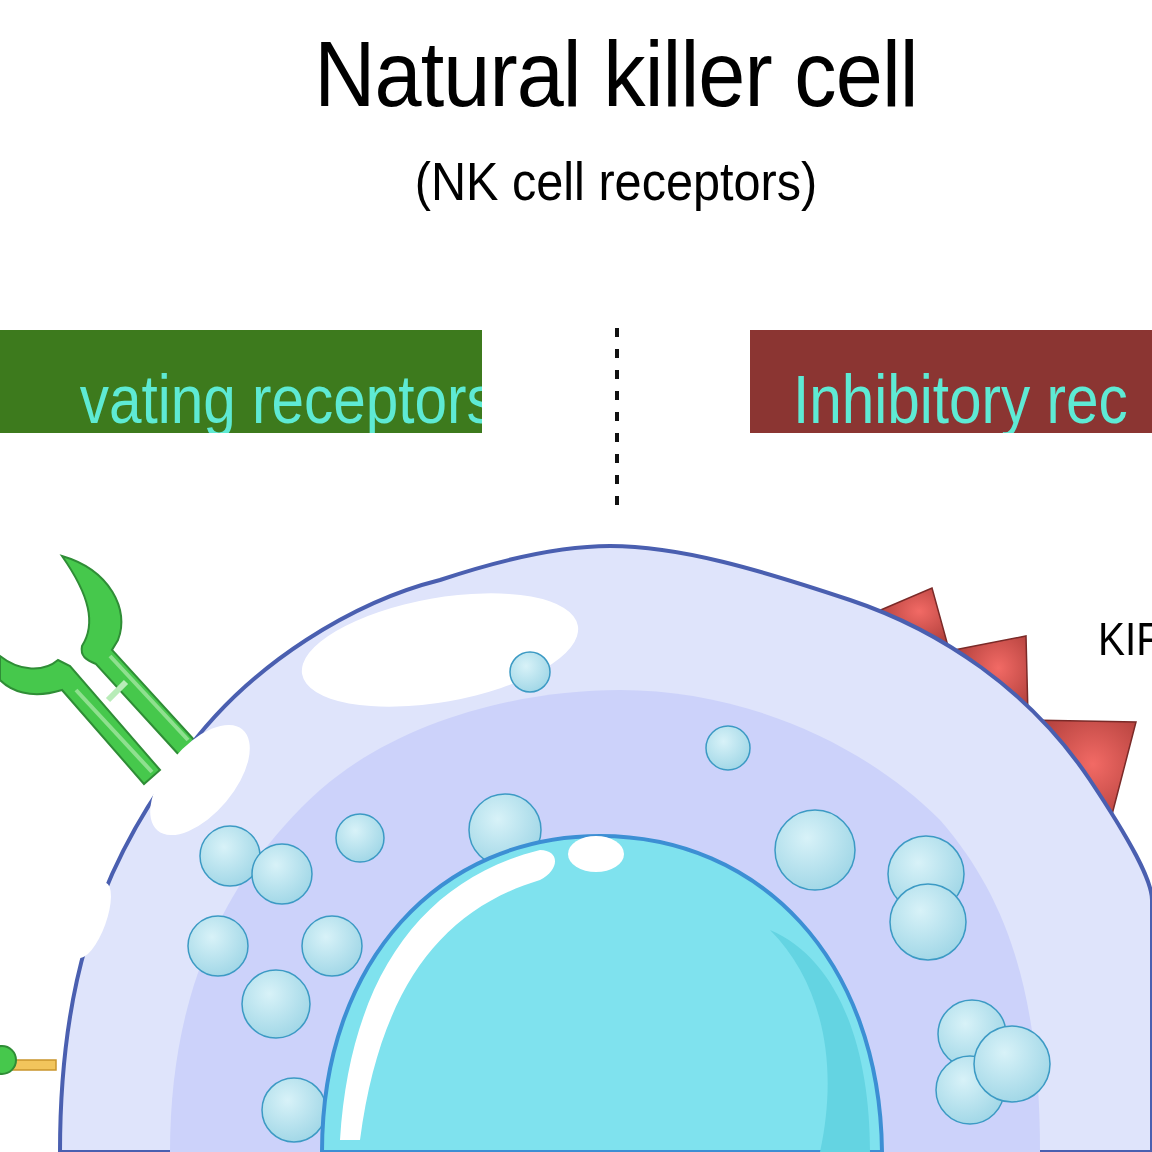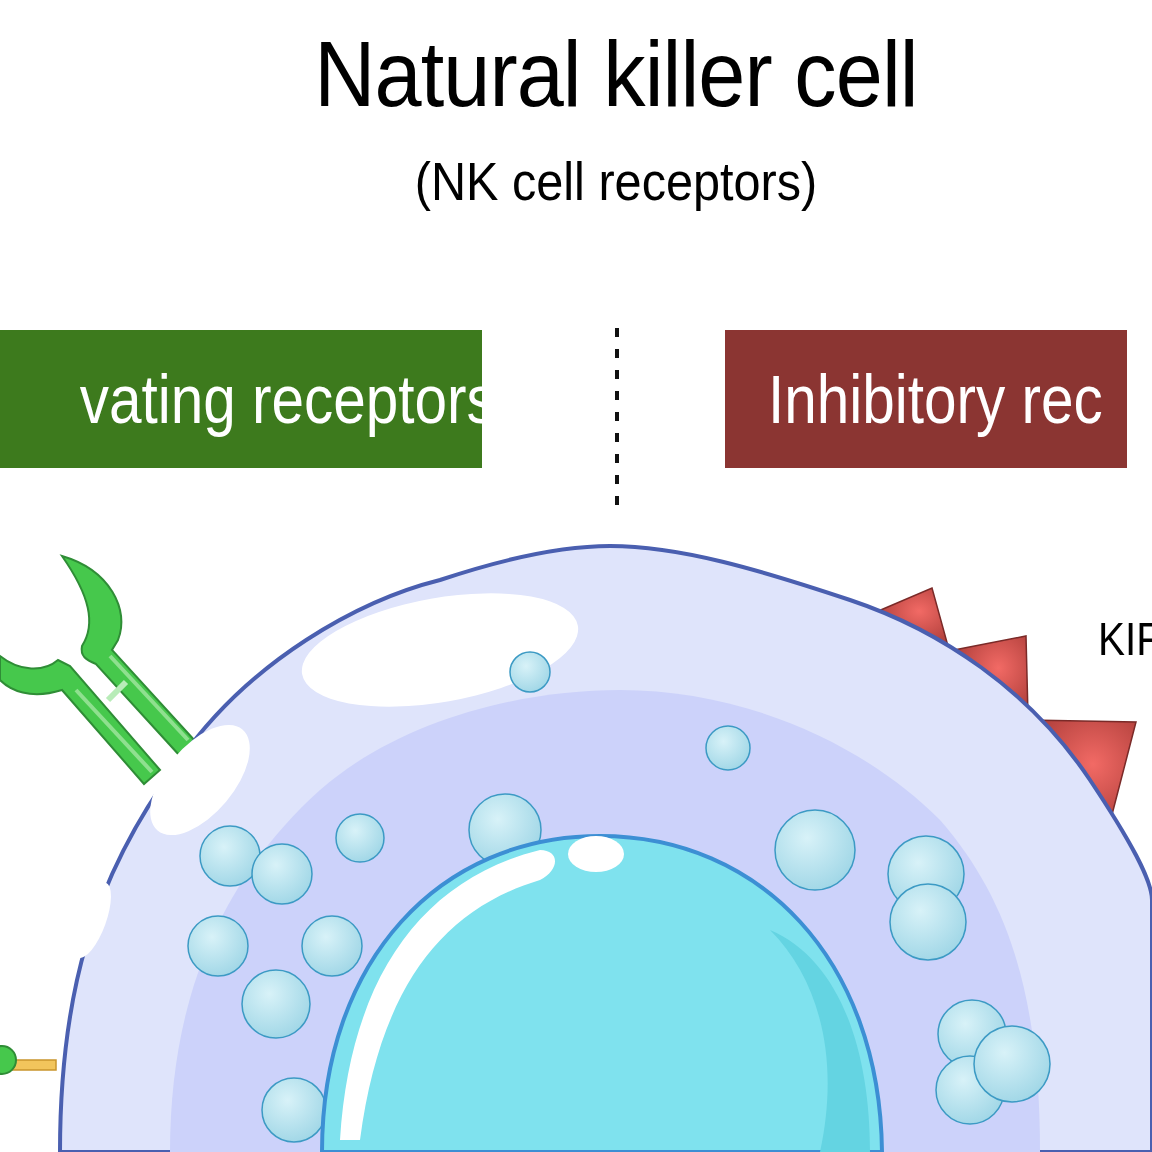--- a/index.html
+++ b/index.html
@@ -1,23 +1,23 @@
 <!DOCTYPE html>
 <html><head>
 <meta charset="utf-8">
 <style>
   html, body { margin:0; padding:0; background:#ffffff; }
   body { width:1152px; height:1152px; overflow:hidden; position:relative; font-family:"Liberation Sans", sans-serif; }
   .title { position:absolute; left:0; width:1232px; top:22px; text-align:center; font-size:92px; color:#000; letter-spacing:-1px; transform:scaleX(0.92); transform-origin:center; }
   .subtitle { position:absolute; left:0; width:1232px; top:150px; text-align:center; font-size:54px; color:#000; transform:scaleX(0.9); transform-origin:center; }
-  .banner { position:absolute; top:330px; height:138px; color:#ffffff; font-size:68px; line-height:138px; white-space:nowrap; overflow:hidden; }
+  .banner { position:absolute; top:330px; height:103px; color:#5eead4; font-size:68px; line-height:138px; white-space:nowrap; overflow:hidden; }
   .banner span { display:inline-block; transform:scaleX(0.86); transform-origin:left center; }
   .banner-activating { left:0; width:482px; background:#3d7a1d; }
   .banner-activating span { position:absolute; right:-14px; transform-origin:right center; }
-  .banner-inhibitory { left:725px; width:402px; background:#8b3532; }
+  .banner-inhibitory { left:750px; width:402px; background:#8b3532; }
   .banner-inhibitory span { padding-left:50px; }
   .kir { position:absolute; left:1098px; top:612px; font-size:46px; color:#000; transform:scaleX(0.88); transform-origin:left; }
   svg.art { position:absolute; left:0; top:0; }
 </style>
 </head>
 <body>
 
 <svg class="art" width="1152" height="1152" viewBox="0 0 1152 1152">
   <defs>
     <radialGradient id="kirGrad" cx="0.6" cy="0.4" r="0.7">

